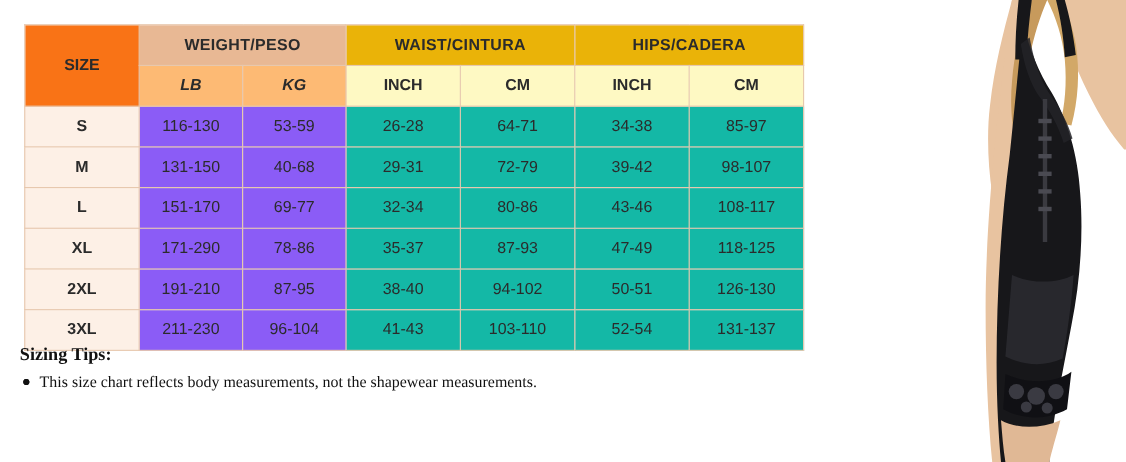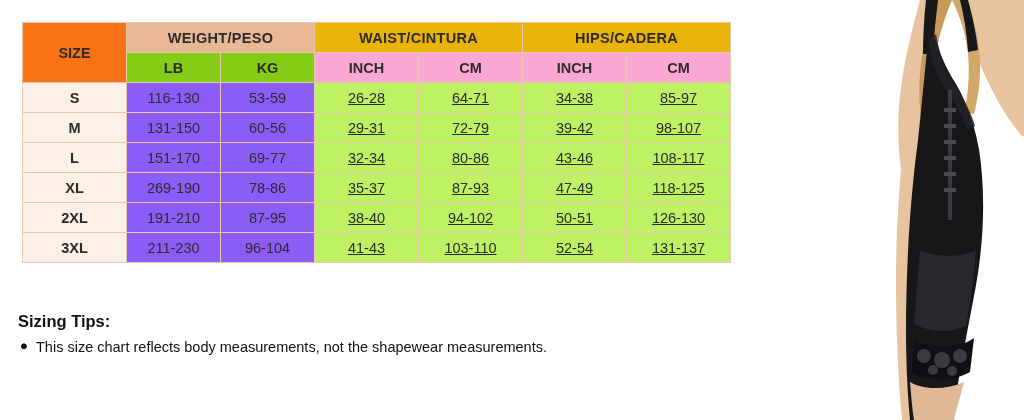--- a/index.html
+++ b/index.html
@@ -57,55 +57,56 @@
     table-layout: fixed;
     background: #fdf0e6;
   }
   table.size-table td,
   table.size-table th {
     border: 1px solid #e7c8ae;
     text-align: center;
     color: #2b2b2b;
     font-size: 14.5px;
     height: 30px;
-    padding: 0 2px;
+    padding: 10px 2px;
     box-sizing: border-box;
   }
   .hdr-group {
     font-weight: bold;
     font-size: 15px;
     letter-spacing: .3px;
     background: #eab308;
   }
   .hdr-group.weight { background: #e8b894; }
   .hdr-sub {
     font-weight: bold;
     font-size: 13.5px;
-    background: #f9a8d4;
-  }
-  .hdr-sub.weight { background: #84cc16; }
+    background: #fef9c3;
+  }
+  .hdr-sub.weight { background: #fdba74; font-style: italic; }
   .size-col {
     font-weight: bold;
     font-size: 15px;
     background: #fdf0e6;
   }
   .size-head {
     font-weight: bold;
     font-size: 15px;
     background: #f97316;
   }
   td.weight-cell { background: #8b5cf6; }
-  td.plain-cell { background: #bef264; text-decoration: underline; }
+  td.plain-cell { background: #14b8a6; }
 
   
   .tips {
     position: absolute;
     left: 18px;
     top: 312px;
     width: 700px;
+    font-family: Liberation Serif, serif;
   }
   .tips-title {
     font-weight: bold;
     font-size: 16.5px;
     color: #111;
     margin-bottom: 7px;
   }
   .tips ul {
     list-style: none;
     margin: 0;
@@ -210,38 +211,38 @@
           <td class="weight-cell">116-130</td>
           <td class="weight-cell">53-59</td>
           <td class="plain-cell">26-28</td>
           <td class="plain-cell">64-71</td>
           <td class="plain-cell">34-38</td>
           <td class="plain-cell">85-97</td>
         </tr>
         <tr>
           <td class="size-col">M</td>
           <td class="weight-cell">131-150</td>
-          <td class="weight-cell">60-56</td>
+          <td class="weight-cell">40-68</td>
           <td class="plain-cell">29-31</td>
           <td class="plain-cell">72-79</td>
           <td class="plain-cell">39-42</td>
           <td class="plain-cell">98-107</td>
         </tr>
         <tr>
           <td class="size-col">L</td>
           <td class="weight-cell">151-170</td>
           <td class="weight-cell">69-77</td>
           <td class="plain-cell">32-34</td>
           <td class="plain-cell">80-86</td>
           <td class="plain-cell">43-46</td>
           <td class="plain-cell">108-117</td>
         </tr>
         <tr>
           <td class="size-col">XL</td>
-          <td class="weight-cell">269-190</td>
+          <td class="weight-cell">171-290</td>
           <td class="weight-cell">78-86</td>
           <td class="plain-cell">35-37</td>
           <td class="plain-cell">87-93</td>
           <td class="plain-cell">47-49</td>
           <td class="plain-cell">118-125</td>
         </tr>
         <tr>
           <td class="size-col">2XL</td>
           <td class="weight-cell">191-210</td>
           <td class="weight-cell">87-95</td>

